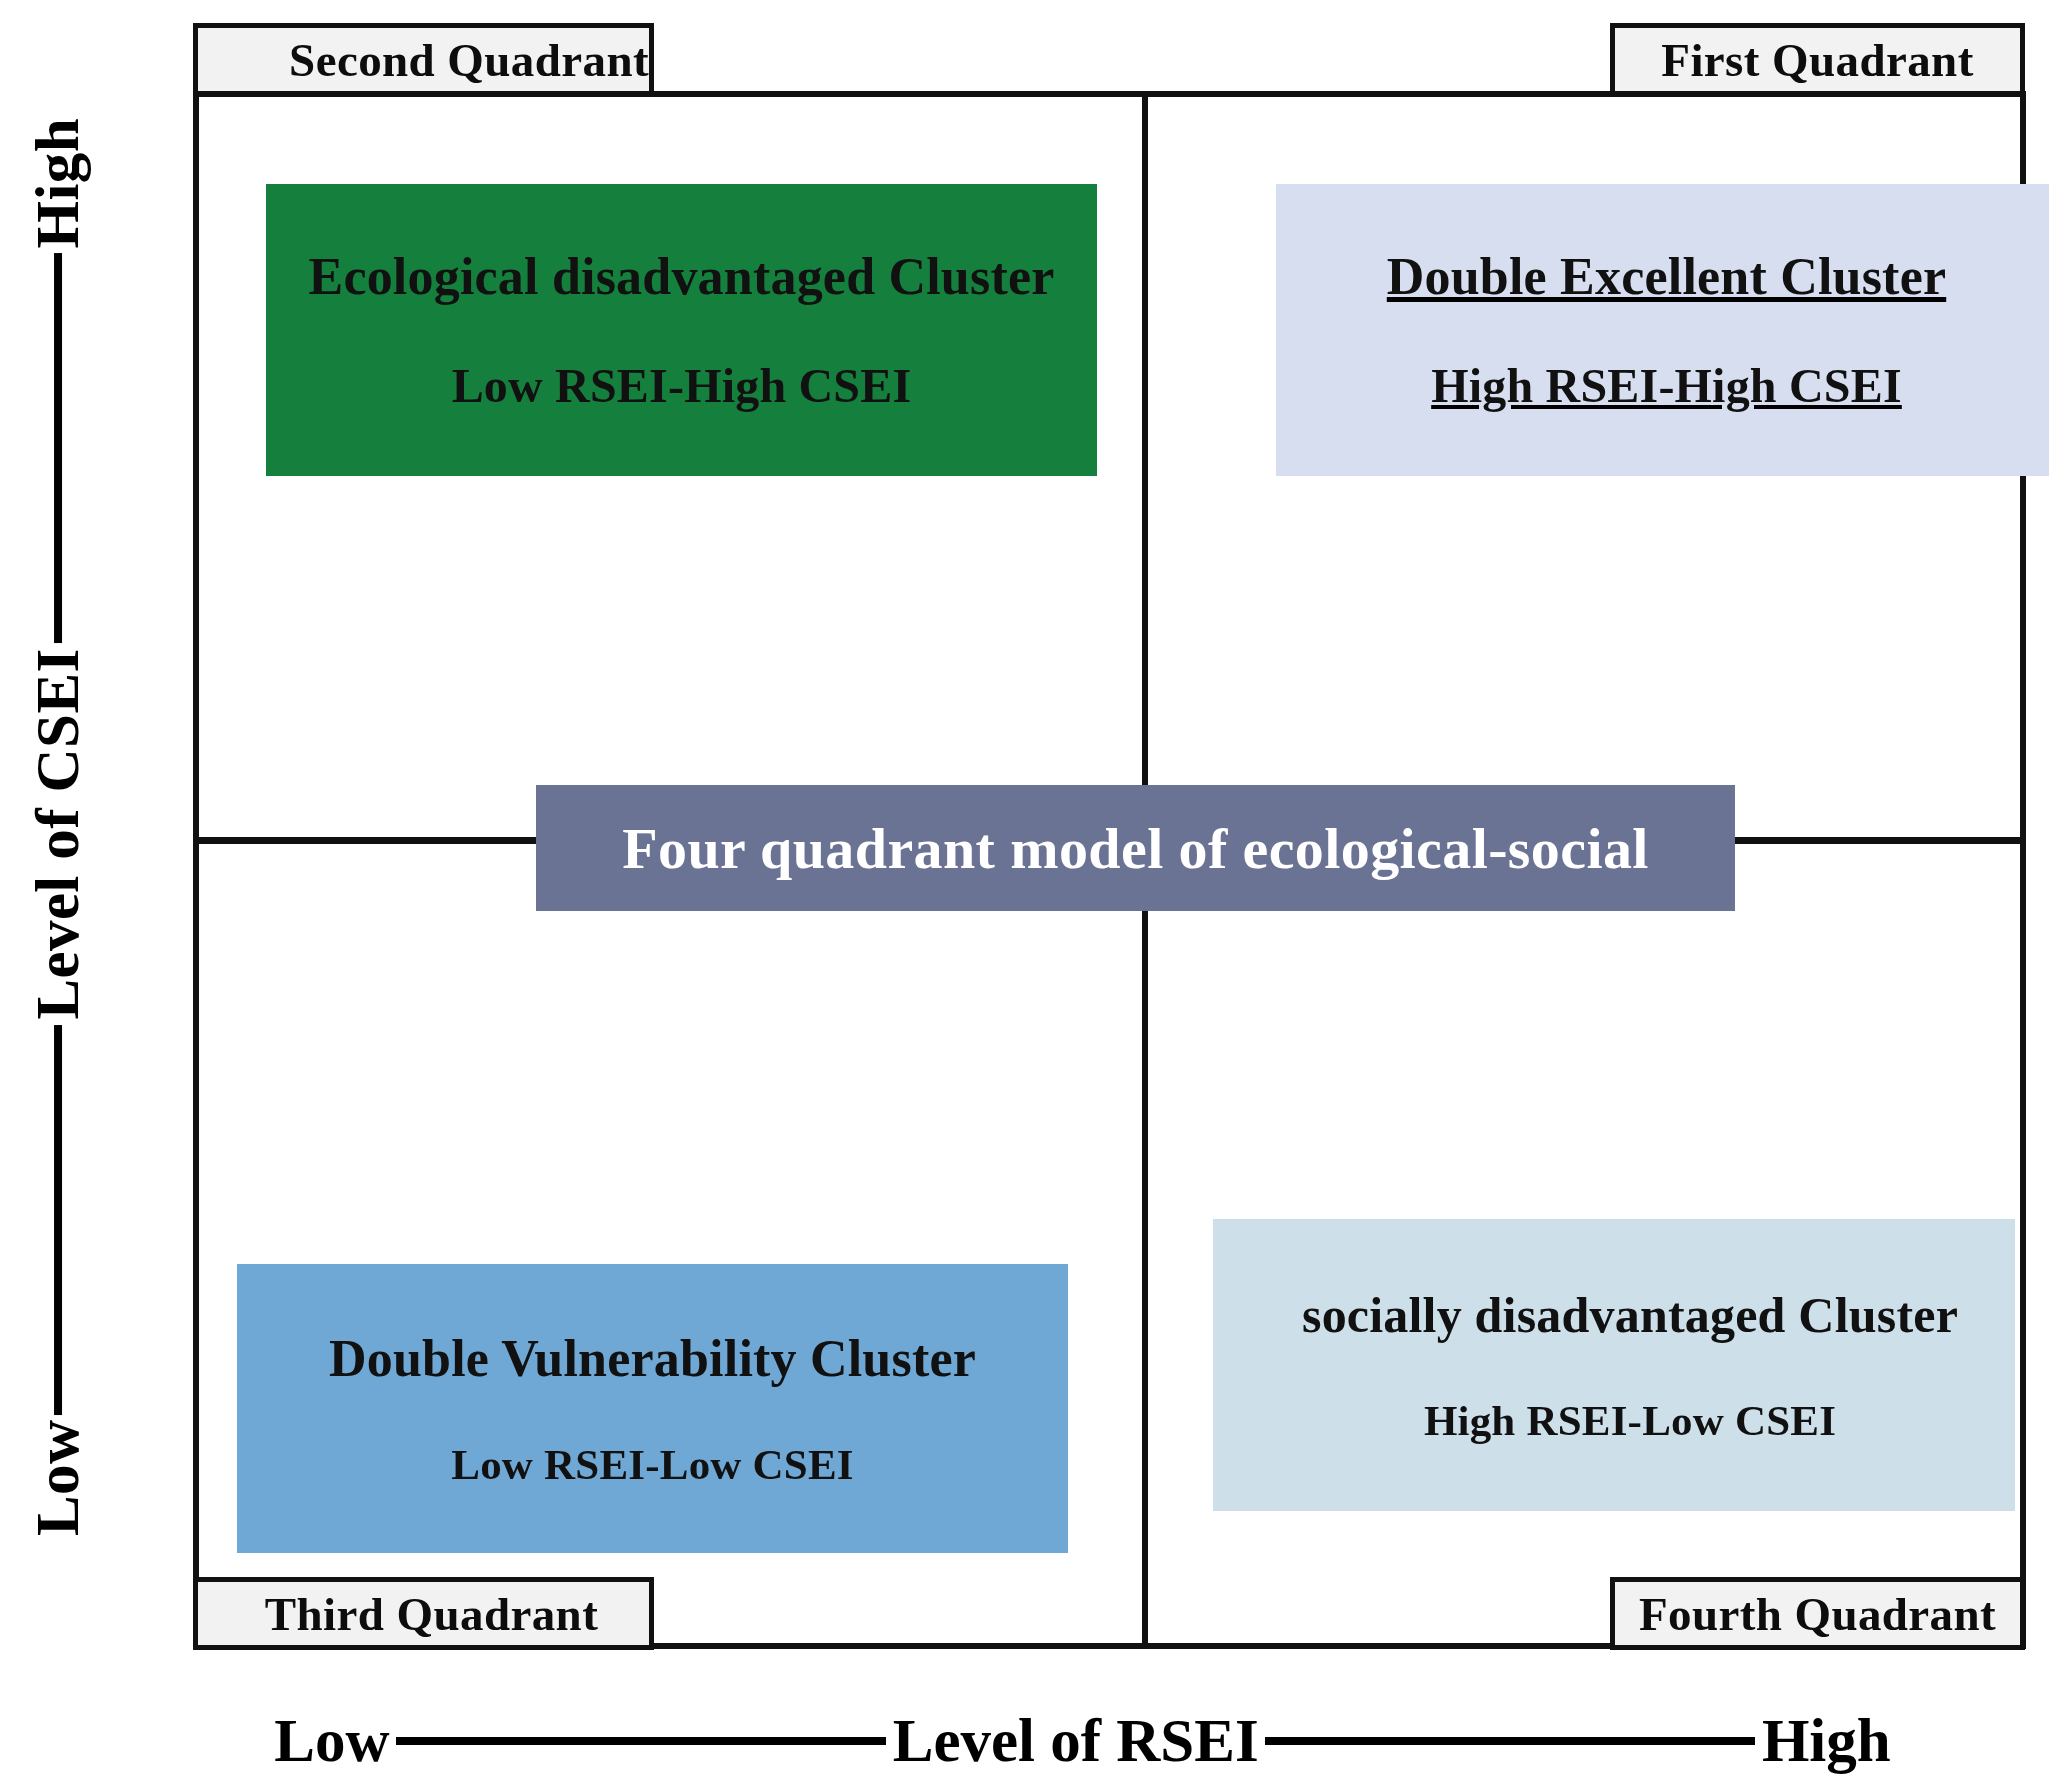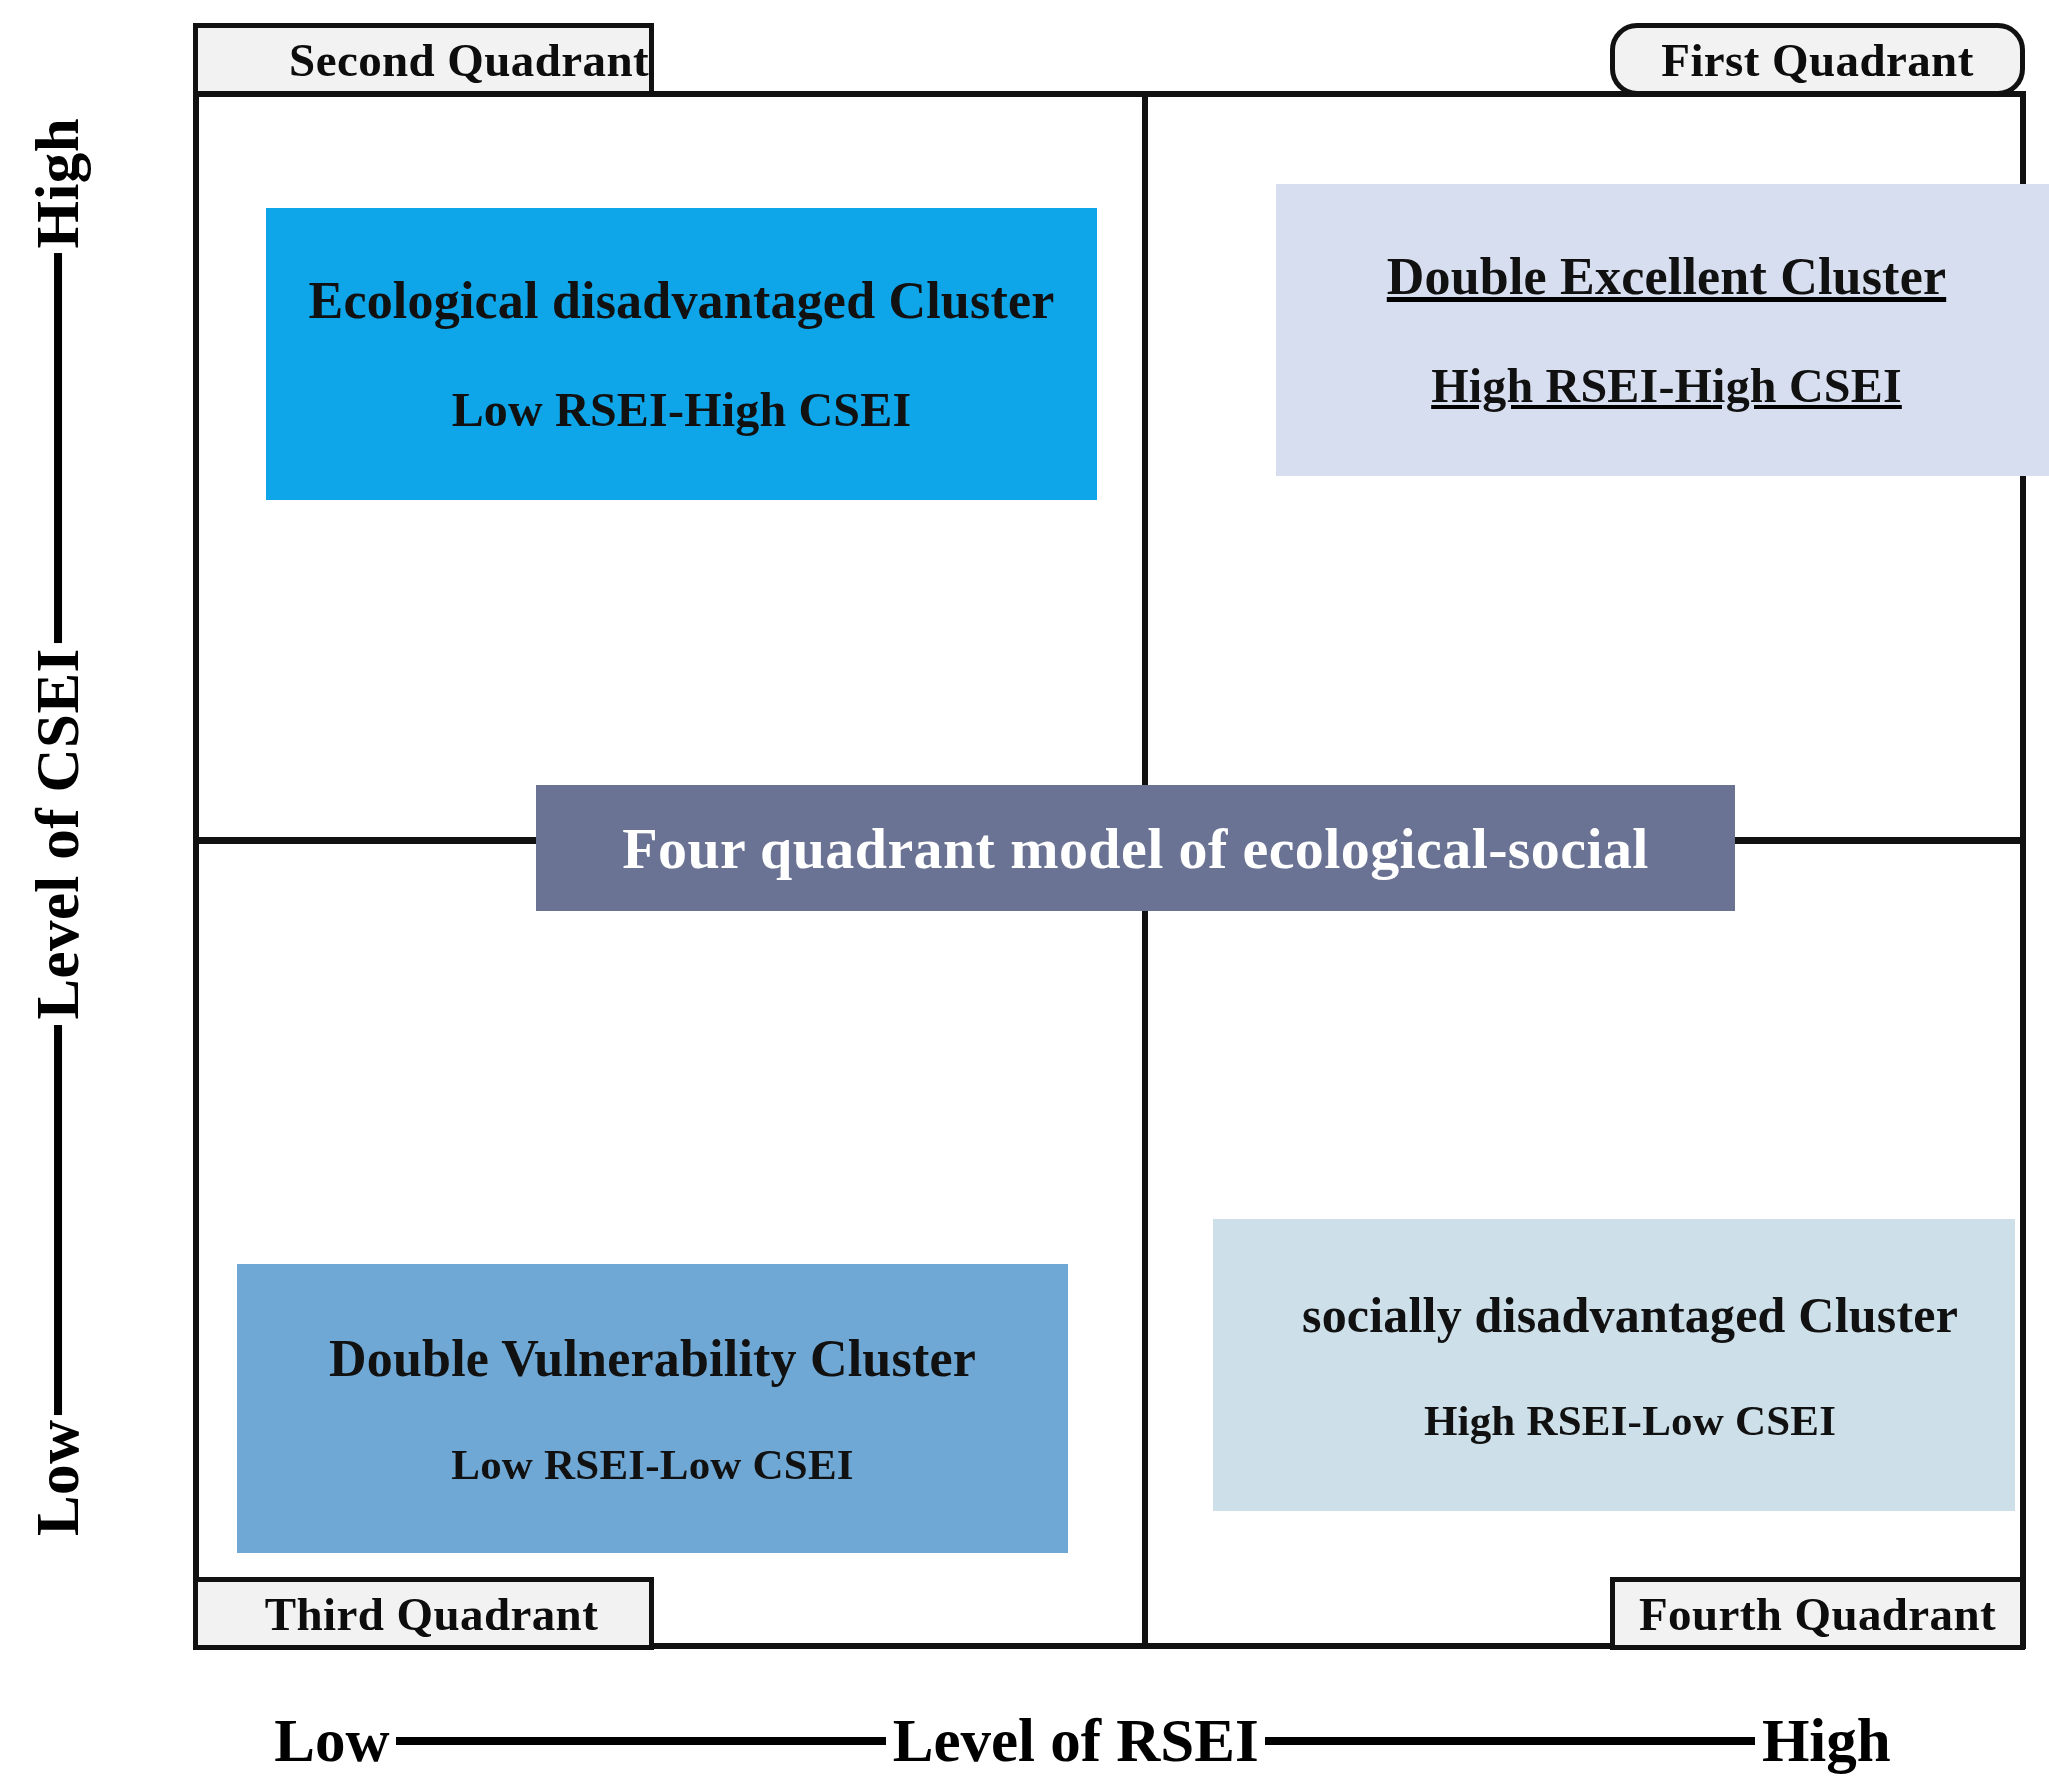--- a/index.html
+++ b/index.html
@@ -121,21 +121,21 @@
     align-items: center;
     justify-content: center;
     font-size: 47px;
     font-weight: bold;
     color: #0d0d0d;
     letter-spacing: 0.4px;
     white-space: nowrap;
     z-index: 6;
   }
   .q-second { left: 193px;  top: 23px;   width: 461px;  height: 73px; justify-content: flex-end; }
-  .q-first  { left: 1610px; top: 23px;   width: 415px;  height: 73px; border-radius: 27px; }
+  .q-first  { left: 1610px; top: 23px;   width: 415px;  height: 73px; }
   .q-third  { left: 193px;  top: 1577px; width: 461px;  height: 73px; padding-left: 16px; }
   .q-fourth { left: 1610px; top: 1577px; width: 415px;  height: 73px; }
 
   
   .cluster {
     position: absolute;
     display: flex;
     flex-direction: column;
     align-items: center;
     justify-content: center;
@@ -230,21 +230,21 @@
   <div class="q-label q-first">
     <span>First Quadrant</span>
   </div>
   <div class="q-label q-third">
     <span>Third Quadrant</span>
   </div>
   <div class="q-label q-fourth">
     <span>Fourth Quadrant</span>
   </div>
 
-  <div class="cluster cluster-q2" style="background: #0ea5e9; margin-top: 24px;">
+  <div class="cluster cluster-q2" style="background: #15803d;">
     <div class="c-title">Ecological disadvantaged Cluster</div>
     <div class="c-sub">Low RSEI-High CSEI</div>
   </div>
 
   <div class="cluster cluster-q1" style="background: rgb(215, 222, 239);">
     <div class="c-title">Double Excellent Cluster</div>
     <div class="c-sub">High RSEI-High CSEI</div>
   </div>
 
   <div class="cluster cluster-q3" style="background: rgb(111, 168, 212);">

